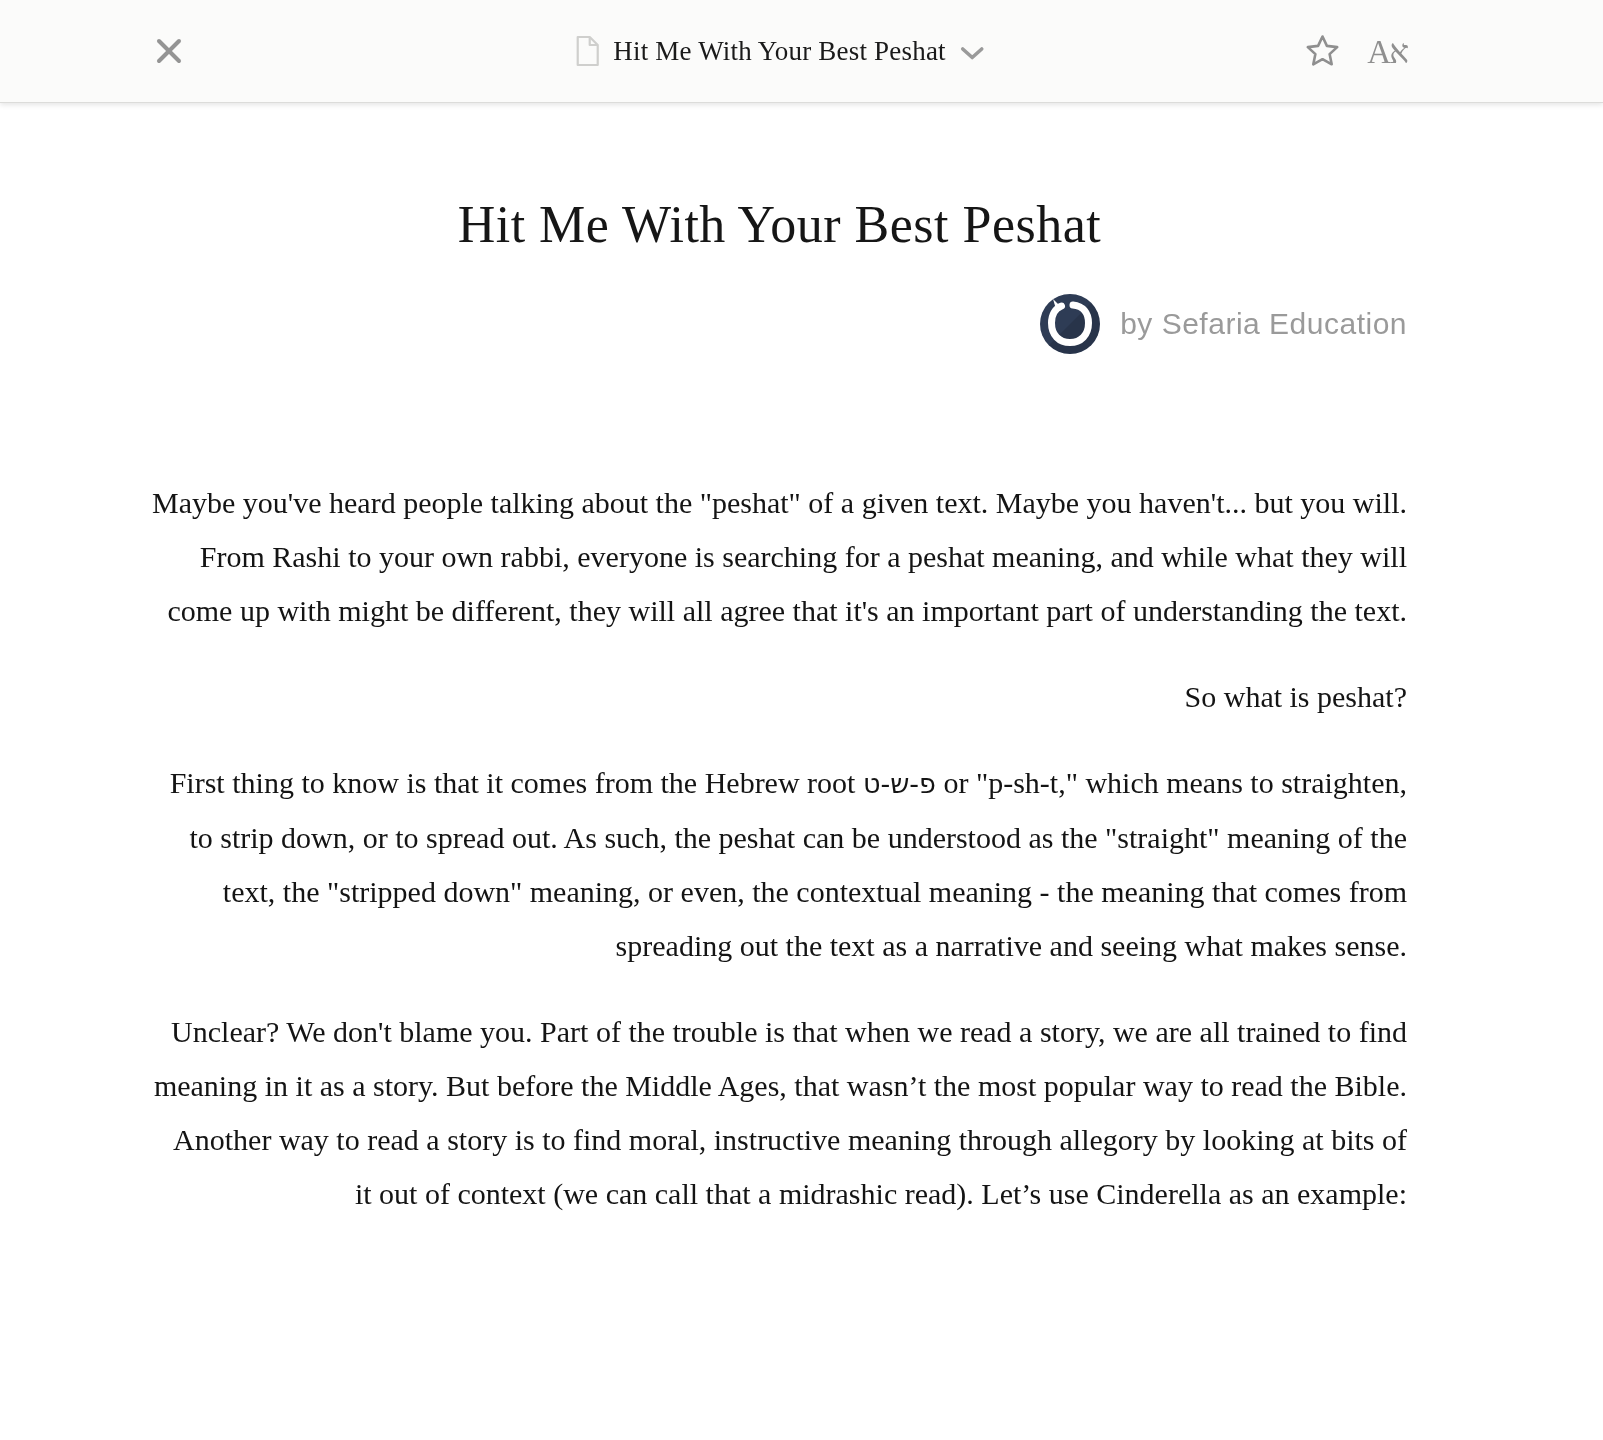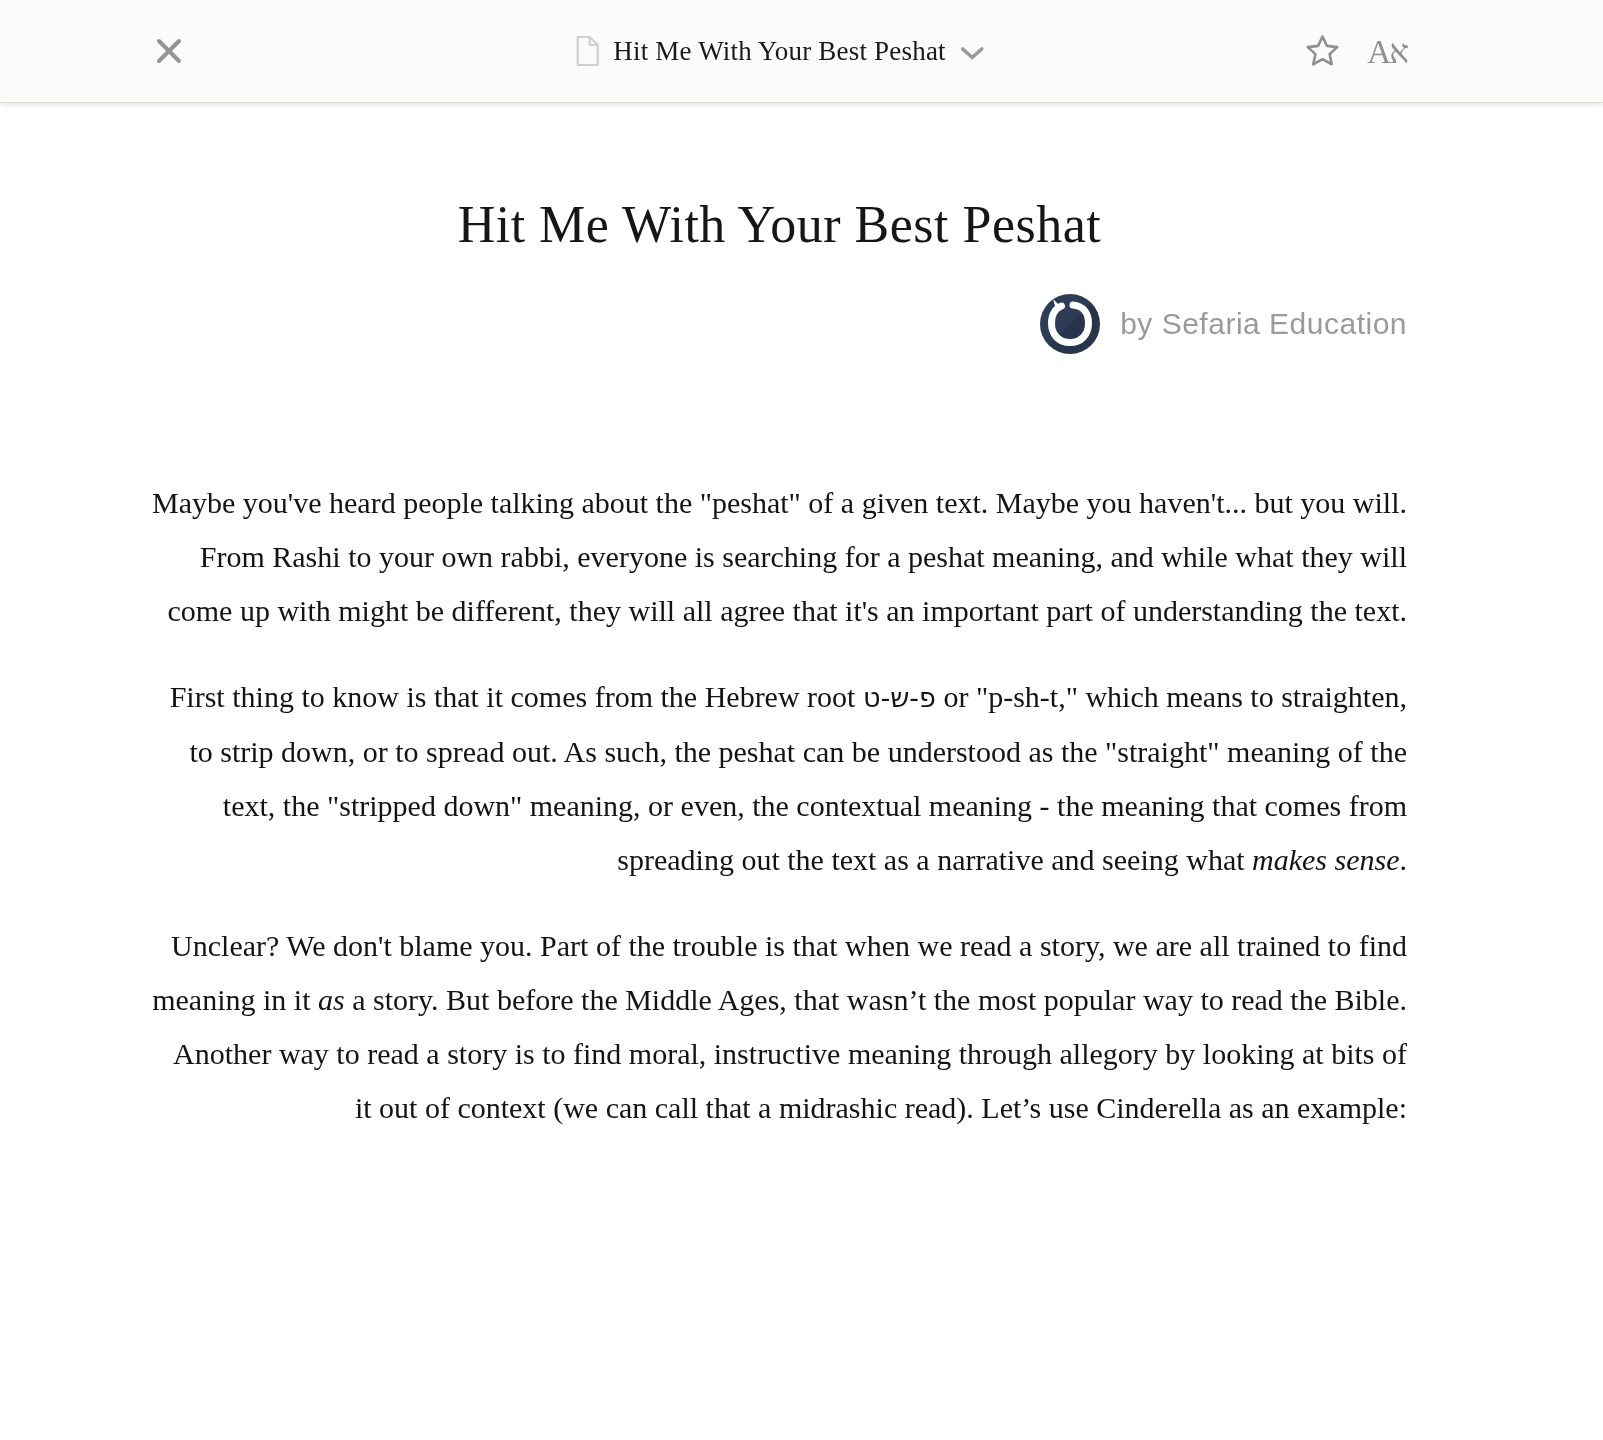--- a/index.html
+++ b/index.html
@@ -49,21 +49,21 @@
     font-family:"Liberation Sans", sans-serif; font-size:30px; color:var(--byline-gray);
     letter-spacing:.5px;
   }
   .logo{width:60px; height:60px; display:inline-block; flex:0 0 auto;}
 
   #paragraphs{margin-top:122px;}
   #paragraphs p{
     font-size:30px; line-height:54px; color:var(--text-color);
     margin:0 0 32px 0; text-align:right;
   }
-  #paragraphs .it{font-style:italic;margin-top:20px;}
+  #paragraphs .it{margin-top:20px;}
   #paragraphs .he{
     font-family:"DejaVu Sans", sans-serif; font-weight:normal; font-size:.9em;
     unicode-bidi:isolate;
   }
 </style>
 </head>
 <body>
 
 <div class="page">
 
@@ -123,18 +123,19 @@
           <path d="M30 0 A30 30 0 0 1 30 60 Z" fill="rgba(0,0,0,0.12)" transform="rotate(45 30 30)" clip-path="url(#logoclip)"></path>
           <path d="M33 11 C43 12 48.5 19 48.5 29 C48.5 41 41 48.5 30 48.5 C19 48.5 11.5 41 11.5 29 C11.5 21 15 14.5 21.5 12" fill="none" stroke="#ffffff" stroke-width="7" stroke-linecap="round"></path>
           <path d="M22 14 L13 5 L16.5 16.5 Z" fill="#ffffff"></path>
         </svg>
       </span>
       <span class="byline-text">by Sefaria Education</span>
     </div>
 
     <div id="paragraphs">
         <p><span>Maybe you've heard people talking about the "peshat" of a given text. Maybe you haven't... but you will. From Rashi to your own rabbi, everyone is searching for a peshat meaning, and while what they will come up with might be different, they will all agree that it's an important part of understanding the text.</span></p>
+        <p><span>So what is peshat?</span></p>
         <p><span>First thing to know is that it comes from the Hebrew root </span><span class="he" dir="rtl">פ-ש-ט</span><span> or "p-sh-t," which means to straighten, to strip down, or to spread out. As such, the peshat can be understood as the "straight" meaning of the text, the "stripped down" meaning, or even, the contextual meaning - the meaning that comes from spreading out the text as a narrative and seeing what </span><span class="it">makes sense</span><span>.</span></p>
         <p><span>Unclear? We don't blame you. Part of the trouble is that when we read a story, we are all trained to find meaning in it </span><span class="it">as</span><span> a story. But before the Middle Ages, that wasn’t the most popular way to read the Bible. Another way to read a story is to find moral, instructive meaning through allegory by looking at bits of it out of context (we can call that a midrashic read). Let’s use Cinderella as an example:</span></p>
       </div>
   </main>
 
 </div>
 
 </body></html>

